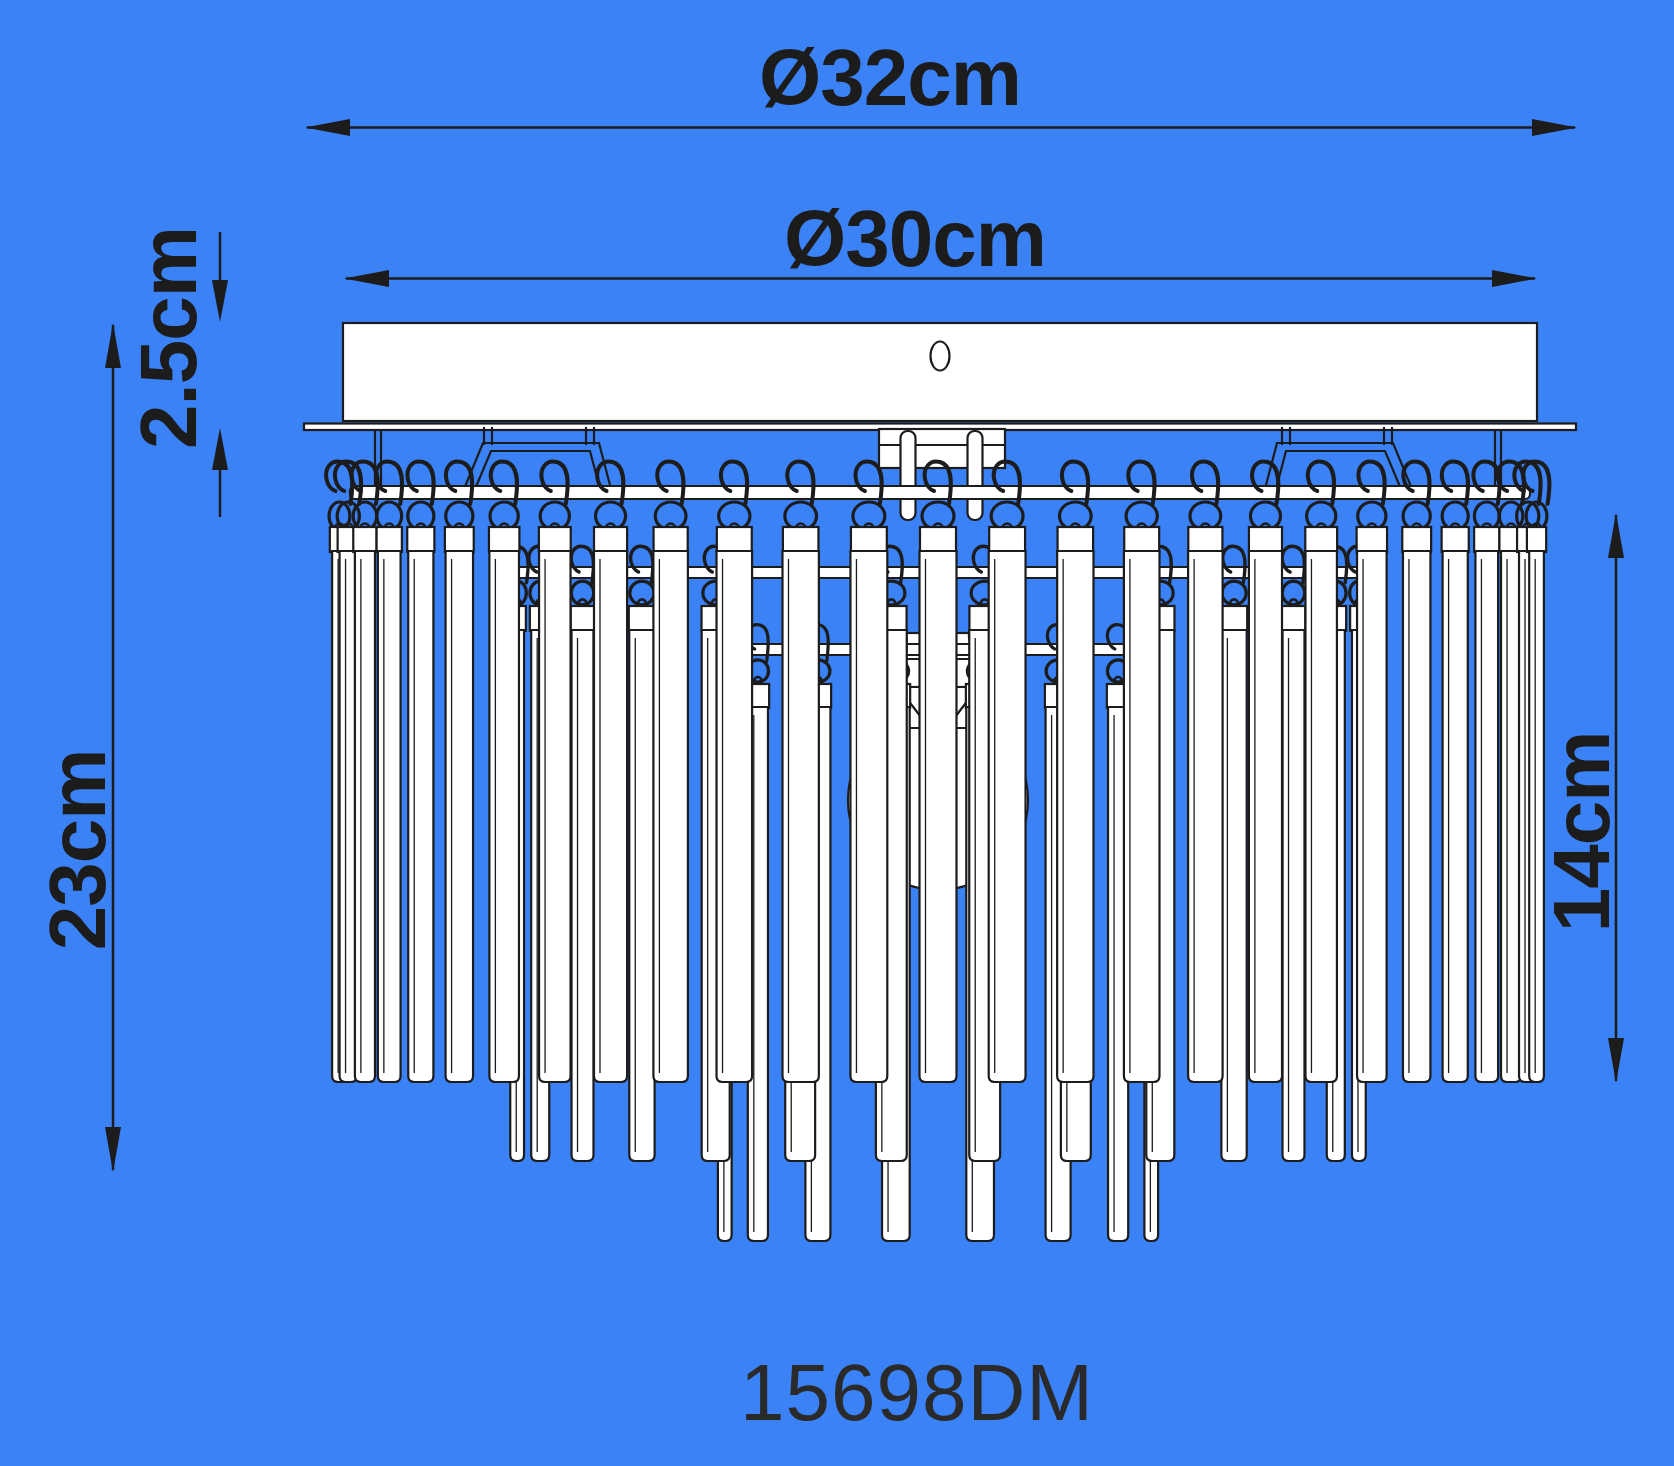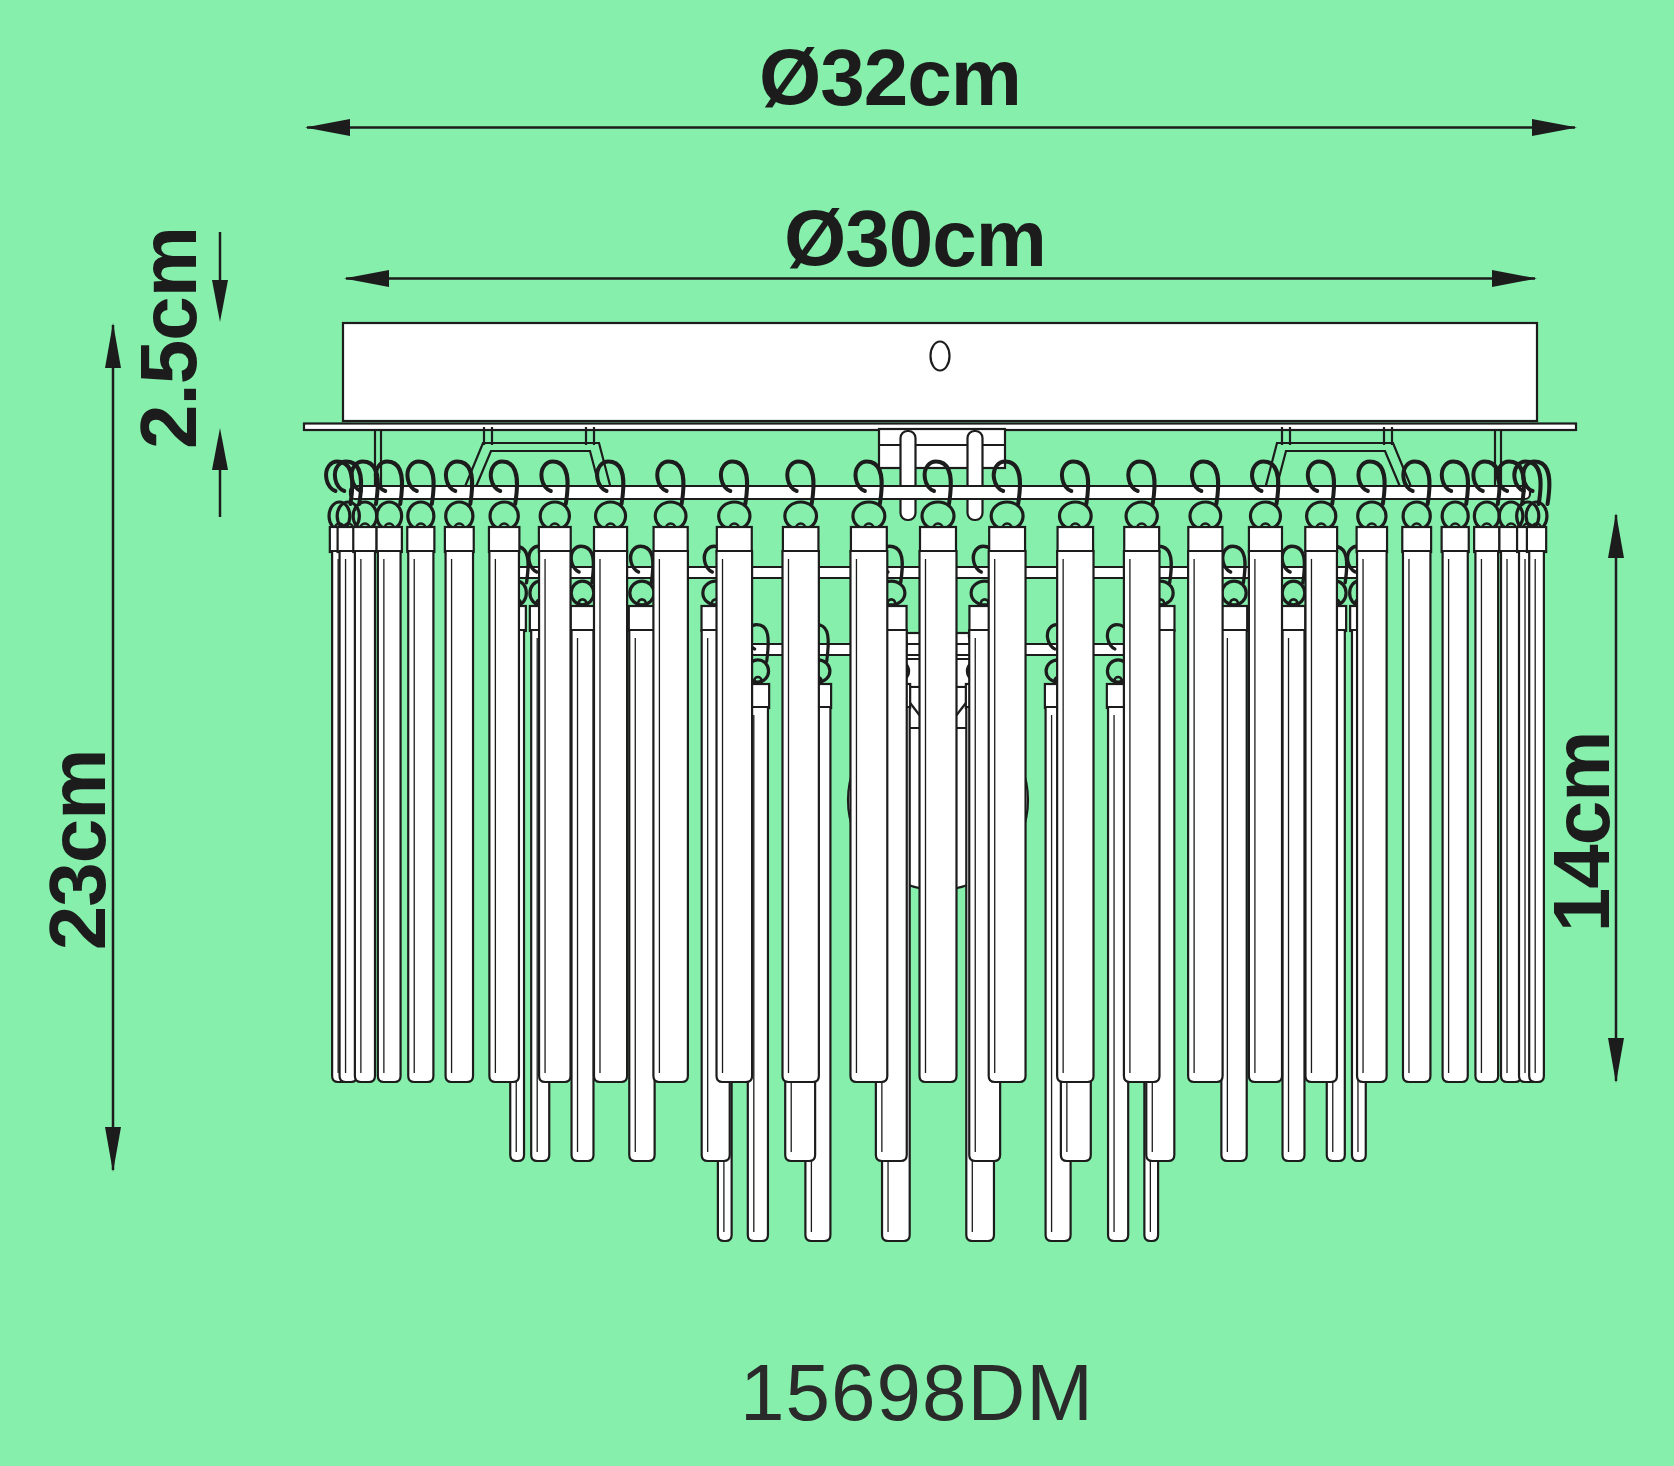--- a/index.html
+++ b/index.html
@@ -1,16 +1,16 @@
 <!DOCTYPE html>
 <html><head>
 <meta charset="utf-8">
 <style>
   html,body{margin:0;padding:0;background:#fff;}
-  .stage{position:relative;width:1674px;height:1466px;background:#86efac;overflow:hidden;
+  .stage{position:relative;width:1674px;height:1466px;background:#3b82f6;overflow:hidden;
          font-family:"Liberation Sans",sans-serif;}
   svg{position:absolute;inset:0;}
   text.dim{font-family:"Liberation Sans",sans-serif;font-weight:700;font-size:80px;
            fill:#1c1c1c;letter-spacing:-1px;}
   text.model{font-family:"Liberation Sans",sans-serif;font-weight:400;font-size:80px;
            fill:#2a2a2a;letter-spacing:1px;}
 </style>
 </head>
 <body>
 

